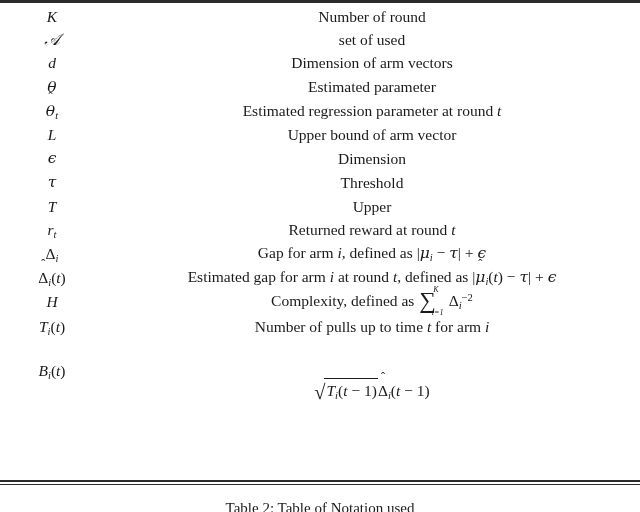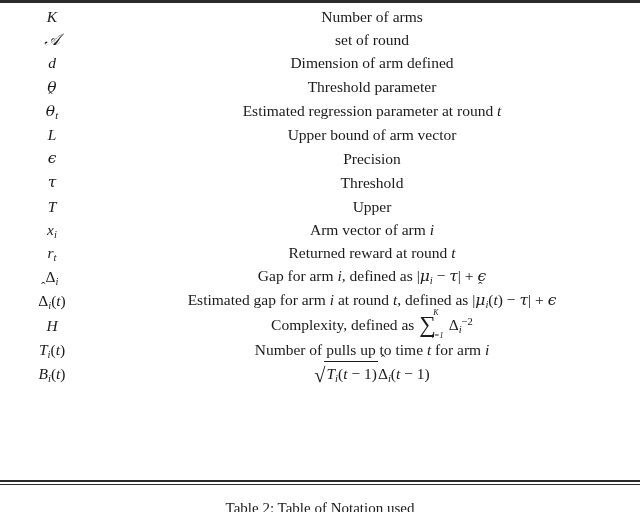--- a/index.html
+++ b/index.html
@@ -136,20 +136,21 @@
     font-style: normal;
     font-size: 1.32em;
     display: inline-block;
     vertical-align: -0.13em;
     margin-right: -1px;
   }
   .sqrt > .radicand {
     display: inline-block;
     border-top: 1.1px solid #1a1a1a;
     padding: 0 1px 0 2px;
+    margin-top: 40px;
   }
 
   
   .bigsum {
     display: inline-block;
     position: relative;
     vertical-align: -0.12em;
     margin: 0 1px;
   }
   .bigsum > .sigma {
@@ -193,67 +194,63 @@
 
 <div class="page">
 
   <div class="rule-top"></div>
 
   <table class="notation">
     <tbody>
 
       <tr>
         <td class="sym"><span class="mi">K</span></td>
-        <td class="desc">Number of arms</td>
+        <td class="desc">Number of round</td>
       </tr>
 
       <tr>
         <td class="sym"><span class="cal">𝒜</span></td>
-        <td class="desc">set of round</td>
+        <td class="desc">set of used</td>
       </tr>
 
       <tr>
         <td class="sym"><span class="mi">d</span></td>
-        <td class="desc">Dimension of arm defined</td>
+        <td class="desc">Dimension of arm vectors</td>
       </tr>
 
       <tr>
         <td class="sym"><span class="gk">θ</span></td>
-        <td class="desc">Threshold parameter</td>
+        <td class="desc">Estimated parameter</td>
       </tr>
 
       <tr>
         <td class="sym"><span class="hat narrow"><span class="hatmark">̂</span><span class="gk">θ</span></span><span class="sb">t</span></td>
         <td class="desc">Estimated regression parameter at round <span class="mi">t</span></td>
       </tr>
 
       <tr>
         <td class="sym"><span class="mi">L</span></td>
         <td class="desc">Upper bound of arm vector</td>
       </tr>
 
       <tr>
         <td class="sym"><span class="gk">ϵ</span></td>
-        <td class="desc">Precision</td>
+        <td class="desc">Dimension</td>
       </tr>
 
       <tr>
         <td class="sym"><span class="gk">τ</span></td>
         <td class="desc">Threshold</td>
       </tr>
 
       <tr>
         <td class="sym"><span class="mi">T</span></td>
         <td class="desc">Upper</td>
       </tr>
 
-      <tr>
-        <td class="sym"><span class="mi">x</span><span class="sb">i</span></td>
-        <td class="desc">Arm vector of arm <span class="mi">i</span></td>
-      </tr>
 
 
       <tr>
         <td class="sym"><span class="mi">r</span><span class="sb">t</span></td>
         <td class="desc">Returned reward at round <span class="mi">t</span></td>
       </tr>
 
 
 
       <tr>

